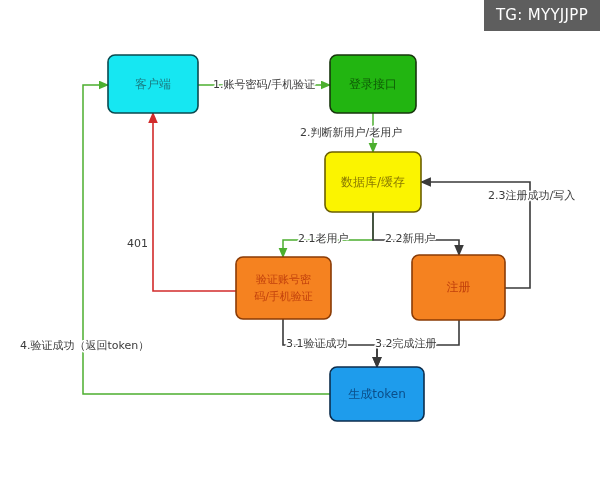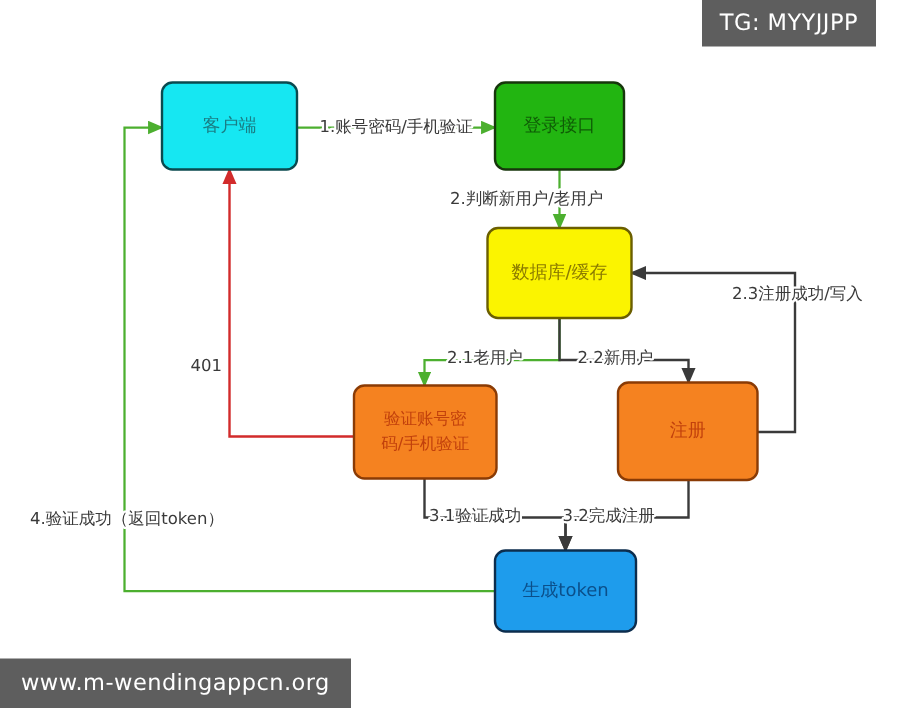--- a/index.html
+++ b/index.html
@@ -39,21 +39,21 @@
   }
   .watermark {
     position: absolute;
     background: #5e5e5e;
     color: #ffffff;
     font-family: "DejaVu Sans", "Liberation Sans", sans-serif;
     letter-spacing: 0.3px;
     white-space: nowrap;
   }
   #watermark-top {
-    right: 16px;
+    right: 0;
     top: 0;
     padding: 6px 12px 7px 12px;
     font-size: 15px;
   }
   #watermark-bottom {
     left: 0;
     bottom: 8px;
     padding: 7px 14px 8px 14px;
     font-size: 15px;
   }
@@ -129,14 +129,13 @@
         <text x="375" y="344" class="edge-label" text-anchor="start">3.2完成注册</text>
         <text x="20" y="346" class="edge-label" text-anchor="start" stroke="#ffffff" stroke-width="3" stroke-linejoin="round">4.验证成功（返回token）</text>
         <text x="20" y="346" class="edge-label" text-anchor="start">4.验证成功（返回token）</text>
         <text x="148" y="244" class="edge-label" text-anchor="end" stroke="#ffffff" stroke-width="3" stroke-linejoin="round">401</text>
         <text x="148" y="244" class="edge-label" text-anchor="end">401</text>
       </g>
   </svg>
 
   <div class="watermark" id="watermark-top">TG: MYYJJPP</div>
 
-  <div class="watermark" id="watermark-bottom">www.m-wendingappcn.org</div>
 </div>
 
 </body></html>

